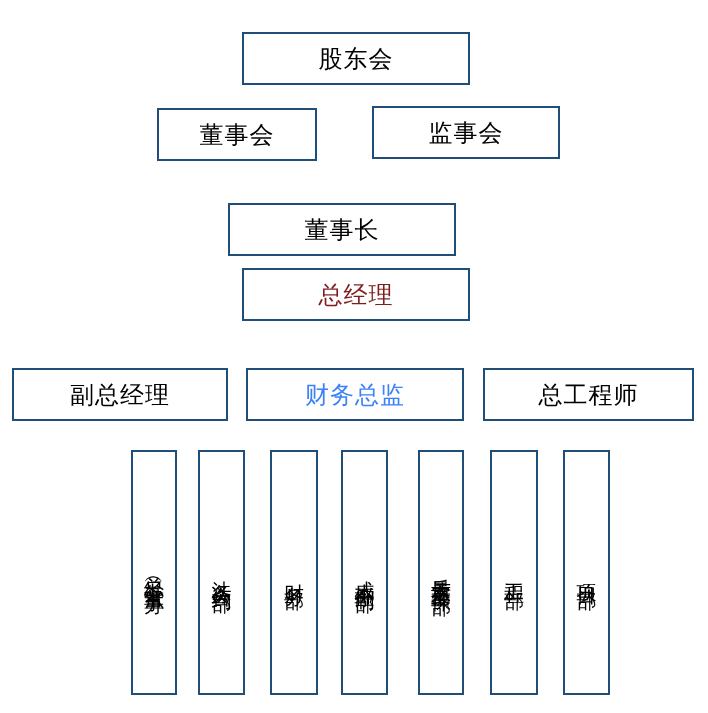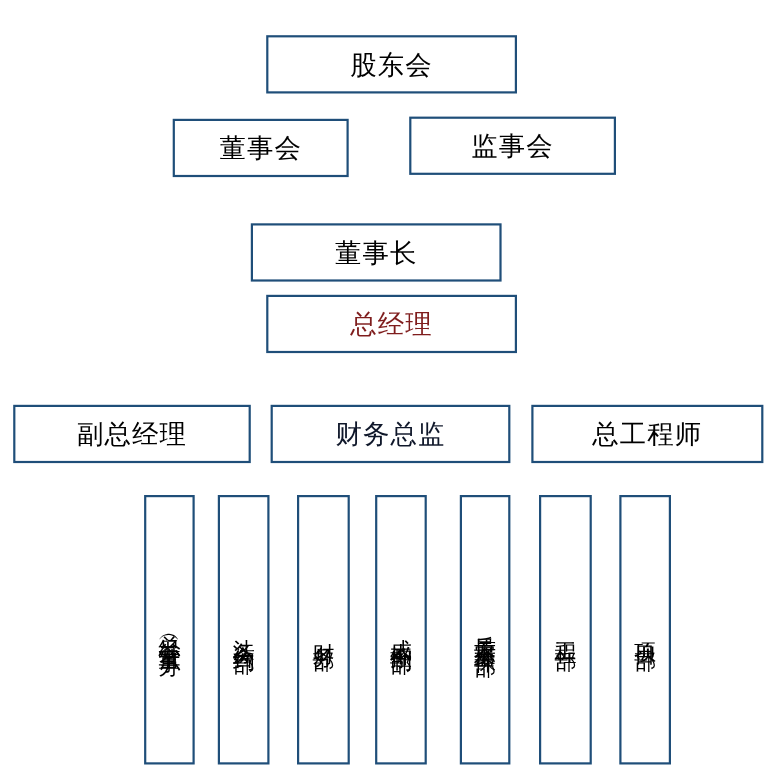--- a/index.html
+++ b/index.html
@@ -50,21 +50,21 @@
 </head>
 <body>
 
 <div id="chart-root" style="background: rgb(255, 255, 255);">
     <div class="node horizontal" style="left: 242px; top: 32px; width: 228px; height: 53px; border-color: rgb(31, 78, 121); color: rgb(0, 0, 0);">股东会</div>
     <div class="node horizontal" style="left: 157px; top: 108px; width: 160px; height: 53px; border-color: rgb(31, 78, 121); color: rgb(0, 0, 0);">董事会</div>
     <div class="node horizontal" style="left: 372px; top: 106px; width: 188px; height: 53px; border-color: rgb(31, 78, 121); color: rgb(0, 0, 0);">监事会</div>
     <div class="node horizontal" style="left: 228px; top: 190px; width: 228px; height: 53px; border-color: rgb(31, 78, 121); color: rgb(0, 0, 0); margin-top: 13px;">董事长</div>
     <div class="node horizontal" style="left: 242px; top: 268px; width: 228px; height: 53px; border-color: rgb(31, 78, 121); color: #7f1d1d;">总经理</div>
     <div class="node horizontal" style="left: 12px; top: 368px; width: 216px; height: 53px; border-color: rgb(31, 78, 121); color: rgb(0, 0, 0);">副总经理</div>
-    <div class="node horizontal" style="left: 246px; top: 368px; width: 218px; height: 53px; border-color: rgb(31, 78, 121); color: #0f172a;">财务总监</div>
+    <div class="node horizontal" style="left: 246px; top: 368px; width: 218px; height: 53px; border-color: rgb(31, 78, 121); color: #3b82f6;">财务总监</div>
     <div class="node horizontal" style="left: 483px; top: 368px; width: 211px; height: 53px; border-color: rgb(31, 78, 121); color: rgb(0, 0, 0);">总工程师</div>
     <div class="node vertical" style="left: 131px; top: 450px; width: 46px; height: 245px; border-color: rgb(31, 78, 121); color: rgb(0, 0, 0);">
       <span class="vtext">总经办（董事办）</span>
     </div>
     <div class="node vertical" style="left: 198px; top: 450px; width: 47px; height: 245px; border-color: rgb(31, 78, 121); color: rgb(0, 0, 0);">
       <span class="vtext">法务合约部</span>
     </div>
     <div class="node vertical" style="left: 270px; top: 450px; width: 48px; height: 245px; border-color: rgb(31, 78, 121); color: rgb(0, 0, 0);">
       <span class="vtext">财务部</span>
     </div>

